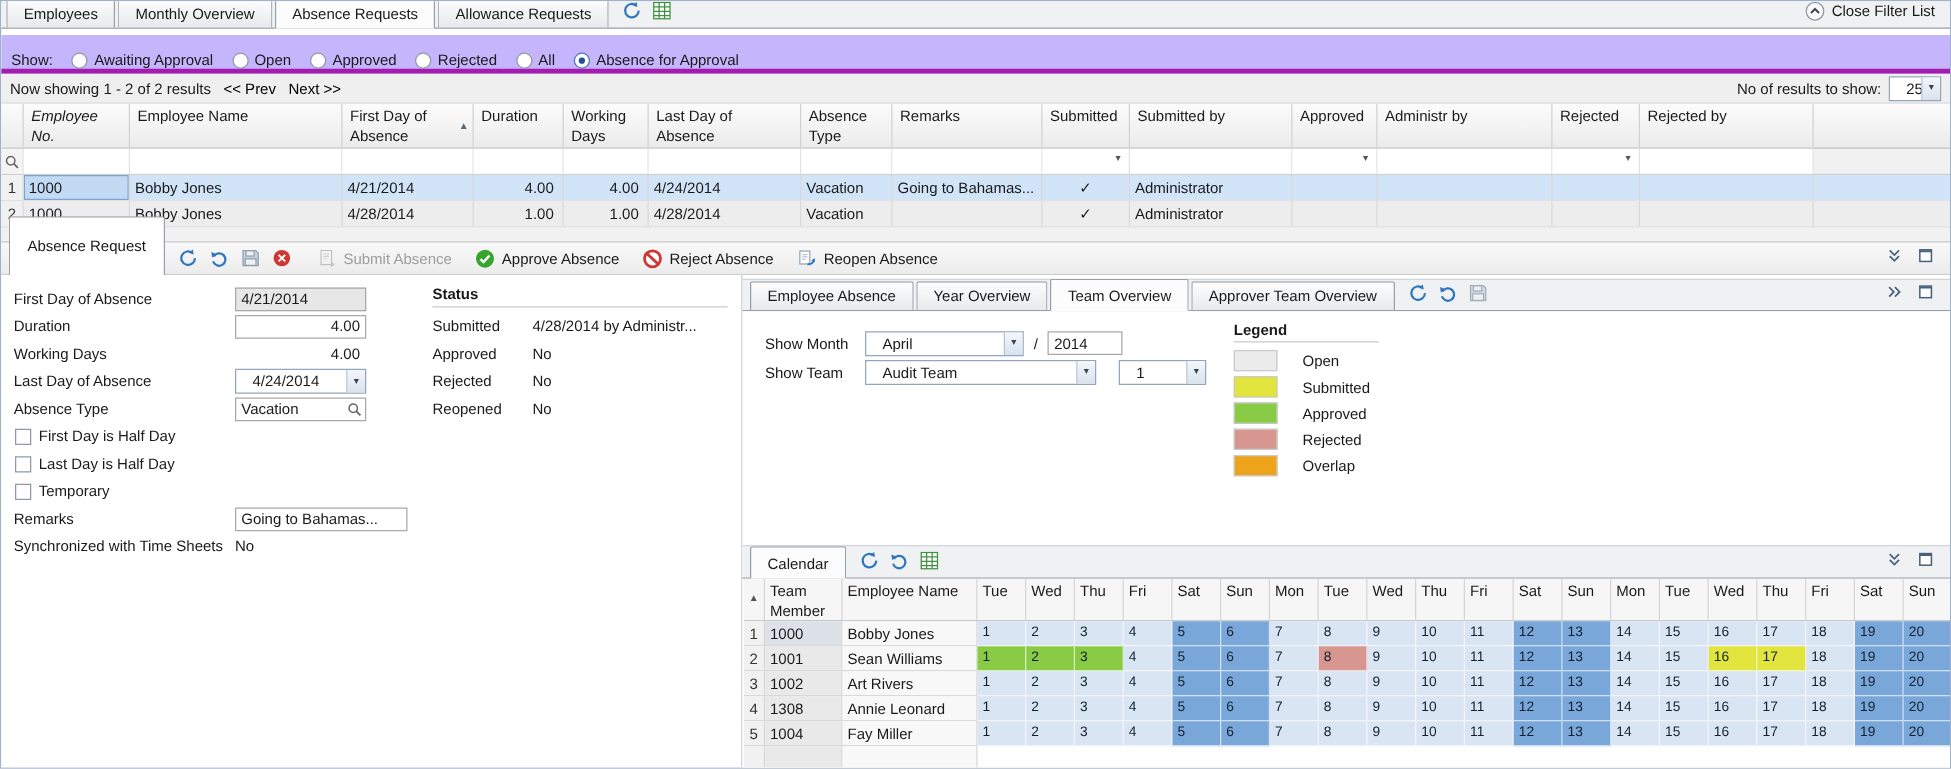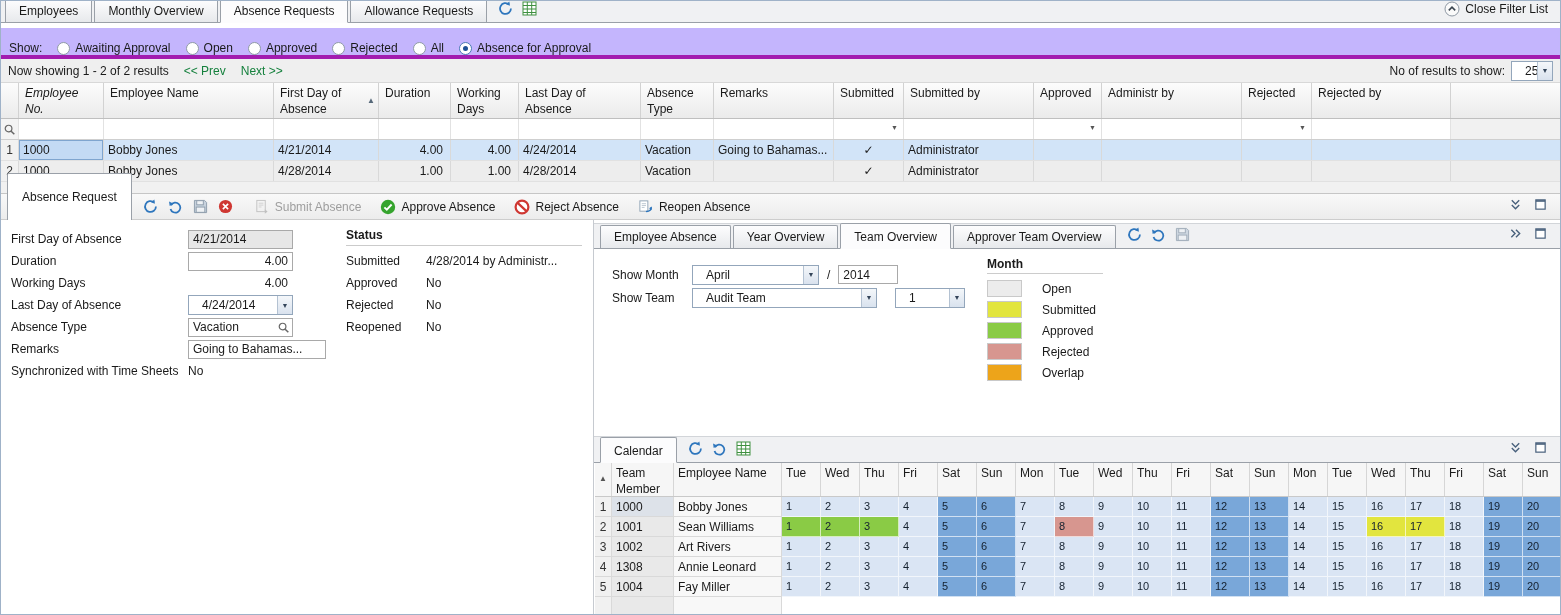--- a/index.html
+++ b/index.html
@@ -17,21 +17,21 @@
 .right-icons{display:flex;align-items:center;gap:8px;margin:0 5px 6px;margin-left:auto}
 .close-filter{display:flex;align-items:center;gap:5px;margin:0 8px 5px;margin-left:auto;cursor:pointer}
 
 .show-row{position:absolute;top:27px;left:0;right:0;height:31px;background:#c4b5fd;border-bottom:4px solid #a21caf;display:flex;align-items:flex-end;padding-left:8px}
 .radios{display:flex;align-items:center}
 .radio-opt{display:flex;align-items:center;gap:5px;margin-left:15px;cursor:pointer}
 .radio{width:13px;height:13px;border:1px solid #8f9aa6;border-radius:50%;background:#fff;position:relative;flex:none}
 .radio.sel{border-color:#4a7ab5}
 .radio.sel::after{content:"";position:absolute;left:3px;top:3px;width:5px;height:5px;border-radius:50%;background:#1d5195}
 .results-row{position:absolute;top:58px;left:0;right:0;height:24px;background:#efefef;border-bottom:1px solid #d8d8d8;display:flex;align-items:center;padding:0 7px}
-.pg{color:#15803d;margin-left:15px}
+.pg{color:#000000;margin-left:10px}
 .perpage{display:flex;align-items:center;gap:6px;margin-left:auto}
 
 .dd{height:20px;border:1px solid #93a6bb;background:#fff;display:inline-flex;align-items:center;position:relative;padding:0 18px 0 13px;cursor:default}
 .dd .dd-arrow{position:absolute;right:0;top:0;bottom:0;width:15px;display:flex;align-items:center;justify-content:center;font-size:7px;color:#34455a;background:linear-gradient(#f4f7fa,#d9e2ee);border-left:1px solid #b4c2d2}
 
 .maingrid{position:absolute;top:82px;left:0;right:0;height:110px;background:#f1f1f1;overflow:hidden}
 .g-header{display:flex;height:36px;background:linear-gradient(#fcfcfc,#ebebeb);border-bottom:1px solid #bfbfbf}
 .gh-cell{position:relative;padding:3px 9px 0 6px;border-right:1px solid #d2d2d2;line-height:1.3;flex:none}
 .gh-cell.rn{width:18px;padding:0}
 .sort-asc{position:absolute;right:3px;top:13px;font-size:8px;color:#566879}
@@ -383,20 +383,34 @@
           <span>Vacation</span>
           <span class="icon" style="width:13px;height:13px">
               <svg width="13" height="13" viewBox="0 0 14 14">
                 <circle cx="6" cy="6" r="3.6" fill="none" stroke="#666" stroke-width="1.3"></circle>
                 <line x1="8.8" y1="8.8" x2="12.2" y2="12.2" stroke="#666" stroke-width="1.6"></line>
               </svg>
             </span>
         </div>
       </div>
 
+      <div id="form-checkboxes">
+          <label class="cbrow">
+            <span class="cb"></span>
+            <span>First Day is Half Day</span>
+          </label>
+          <label class="cbrow">
+            <span class="cb"></span>
+            <span>Last Day is Half Day</span>
+          </label>
+          <label class="cbrow">
+            <span class="cb"></span>
+            <span>Temporary</span>
+          </label>
+        </div>
 
       <div class="frow">
         <span class="flabel">Remarks</span>
         <input class="tb" style="width: 138px;" value="Going to Bahamas...">
       </div>
       <div class="frow">
         <span class="flabel">Synchronized with Time Sheets</span>
         <span>No</span>
       </div>
 
@@ -485,21 +499,21 @@
               <span class="dd-arrow">▼</span>
             </div>
             <div class="dd" style="width:70px;margin-left:18px">
               <span>1</span>
               <span class="dd-arrow">▼</span>
             </div>
           </div>
         </div>
 
         <div class="legend">
-          <h4>Month</h4>
+          <h4>Legend</h4>
           <div id="legend-items">
               <div class="lg-row">
                 <span class="lg-sw" style="background: rgb(236, 236, 236);"></span>
                 <span>Open</span>
               </div>
               <div class="lg-row">
                 <span class="lg-sw" style="background: rgb(226, 229, 62);"></span>
                 <span>Submitted</span>
               </div>
               <div class="lg-row">

